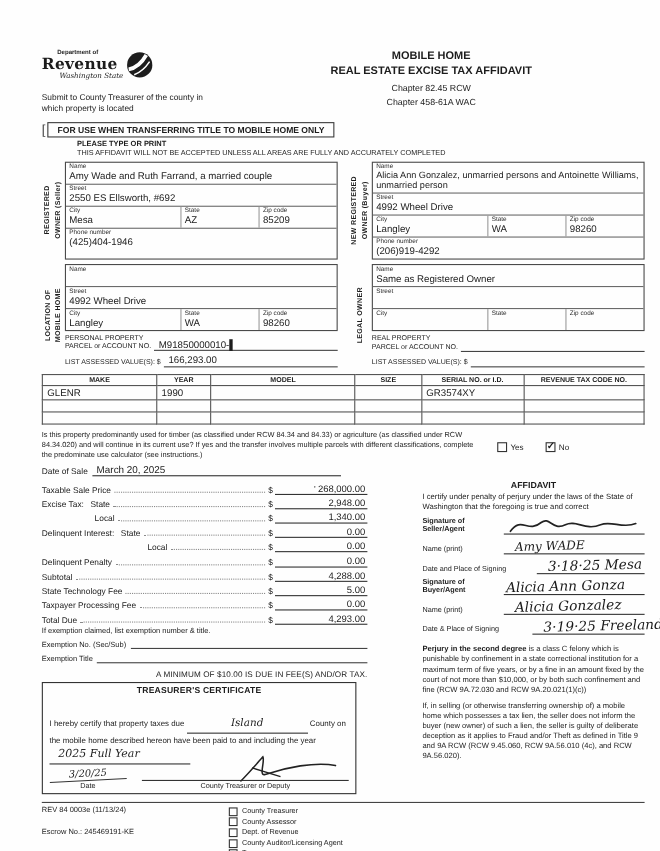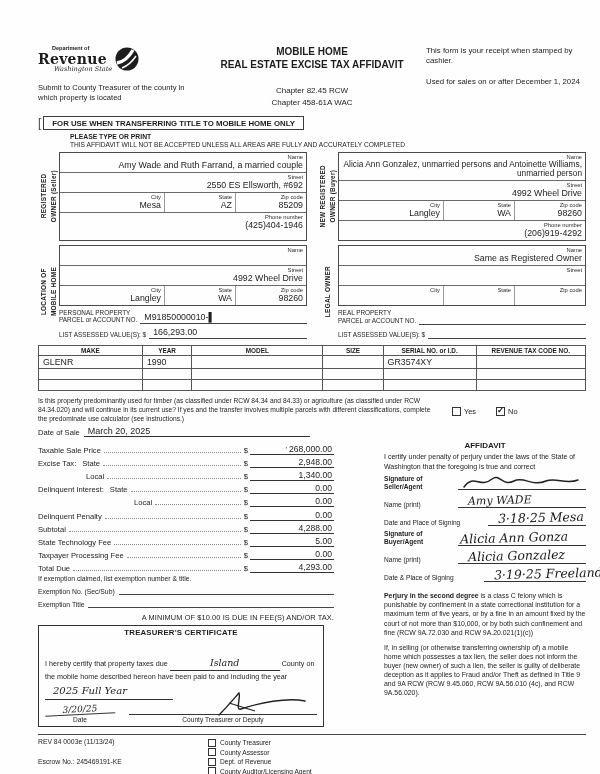--- a/index.html
+++ b/index.html
@@ -12,38 +12,38 @@
   .logo-col{width:160px;}
   .logo-row{display:flex;align-items:flex-start;gap:2px;}
   .logo-text{line-height:1;}
   .dept{font-size:5.5px;font-weight:bold;margin-left:14px;}
   .rev{font-family:"DejaVu Serif",serif;font-weight:bold;font-size:14px;letter-spacing:.3px;}
   .wstate{font-family:"DejaVu Serif",serif;font-style:italic;font-size:6.5px;margin-left:16px;}
   .submit-note{font-size:7.6px;margin-top:7px;width:150px;line-height:1.3;}
   .title-col{flex:1;text-align:center;}
   .t1,.t2{font-weight:bold;font-size:10px;line-height:1.25;}
   .chap{font-size:8px;margin-top:1px;line-height:1.35;}
-  .chaps{margin-top:15px;}
+  .chaps{margin-top:5px;}
   .right-col{width:160px;font-size:7.8px;line-height:1.3;}
   .used{margin-top:11px;}
 
   
   .banner{margin-top:7px;display:flex;align-items:flex-start;}
   .bracket{font-size:12px;margin-right:2px;color:#444;}
   .banner-box{border:1px solid #3c3c3c;padding:2px 8px 1px;font-size:7.8px;font-weight:bold;}
   .type-note{font-size:6.8px;font-weight:bold;margin:3px 0 0 32px;}
   .accept-note{font-size:6.6px;margin:1px 0 0 32px;}
 
   
   .grid2{display:grid;grid-template-columns:1fr 1fr;column-gap:10px;margin-top:4px;}
   .sect{display:flex;}
   .side{width:21px;display:flex;align-items:center;justify-content:center;}
   .side .vt{writing-mode:vertical-rl;transform:rotate(180deg);font-size:6.4px;font-weight:bold;
             text-align:center;line-height:1.5;letter-spacing:.3px;}
-  .ownbox{flex:1;border:1.5px solid #4a4a4a;display:flex;flex-direction:column;text-align:right;}
+  .ownbox{flex:1;border:1.5px solid #4a4a4a;display:flex;flex-direction:column;}
   .fgroup{border-bottom:1px solid #6a6a6a;}
   .fgroup:last-child{border-bottom:none;}
   .f-label{font-size:5.8px;color:#2c2c2c;padding:1px 3px 0;}
   .f-value{font-size:8.8px;padding:0 3px 1px;min-height:11px;line-height:1.15;}
   .csz{display:flex;}
   .csz>div{flex:1;}
   .csz .st,.csz .zp{max-width:70px;border-left:1px solid #9a9a9a;}
   .rightcol{flex:1;display:flex;flex-direction:column;}
   .pline{display:flex;align-items:flex-end;margin-top:3px;font-size:6.4px;line-height:1.2;}
   .pline .lab2{white-space:pre-line;}
@@ -151,24 +151,20 @@
       </div>
       <div class="submit-note">Submit to County Treasurer of the county in which property is located</div>
     </div>
     <div class="title-col">
       <div class="t1">MOBILE HOME</div>
       <div class="t2">REAL ESTATE EXCISE TAX AFFIDAVIT</div>
       <div class="chaps">
         <div class="chap">Chapter 82.45 RCW</div>
         <div class="chap">Chapter 458-61A WAC</div>
       </div>
-    </div>
-    <div class="right-col">
-      <div>This form is your receipt when stamped by cashier.</div>
-      <div class="used">Used for sales on or after December 1, 2024</div>
     </div>
   </div>
 
   <div class="banner">
     <span class="bracket">[</span>
     <div class="banner-box">FOR USE WHEN TRANSFERRING TITLE TO MOBILE HOME ONLY</div>
   </div>
   <div class="type-note">PLEASE TYPE OR PRINT</div>
   <div class="accept-note">THIS AFFIDAVIT WILL NOT BE ACCEPTED UNLESS ALL AREAS ARE FULLY AND ACCURATELY COMPLETED</div>
 

